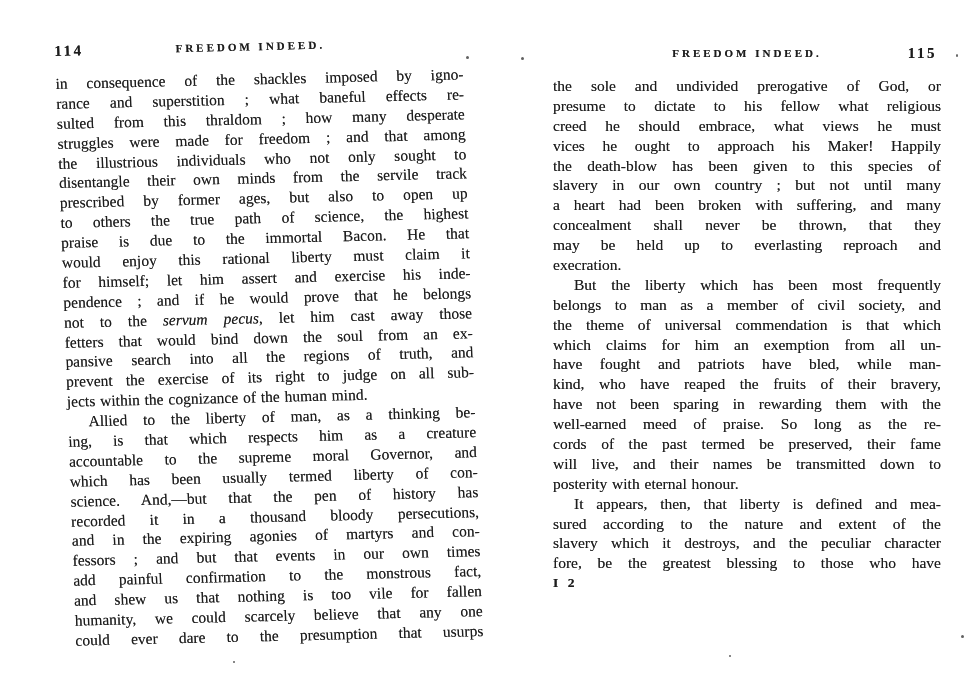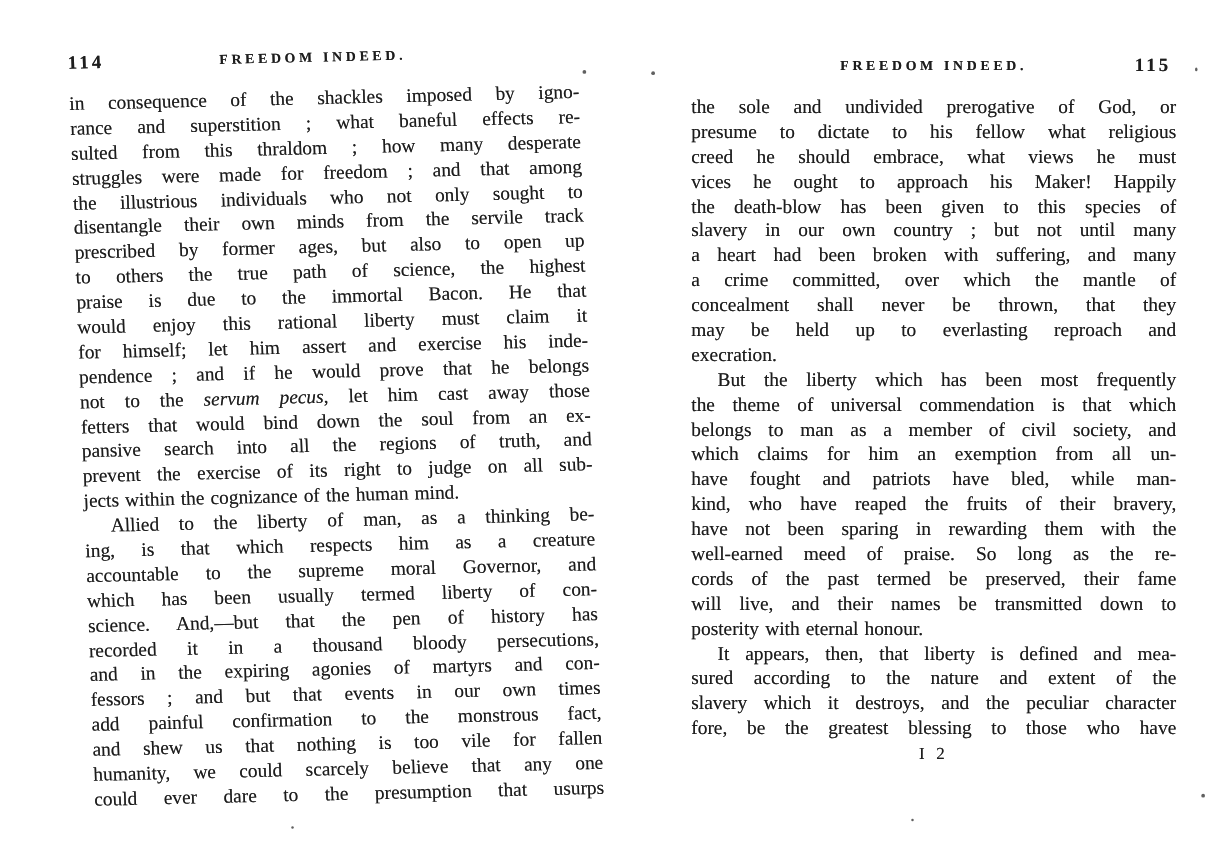--- a/index.html
+++ b/index.html
@@ -49,24 +49,24 @@
     text-align-last: justify;
     word-spacing: 1px;
     white-space: normal;
     overflow: visible;
   }
   .line.para-end { text-align-last: left; }
   .line.indent { text-indent: 21px; }
   .line i { font-style: italic; }
   .signature-mark {
     margin-top: 2px;
-    text-align: center;
+    text-align: left;
     font-size: 13.5px;
     letter-spacing: 3px;
-    font-weight: 400;
+    font-weight: 700;
   }
   .speck {
     position: absolute;
     background: #2b2b2b;
     border-radius: 50%;
     opacity: 0.75;
   }
 </style>
 </head>
 <body>
@@ -115,27 +115,26 @@
     <span class="page-number num-right">115</span>
   </div>
   <div class="page-body" id="right-page-body">
       <div class="line">the sole and undivided prerogative of God, or</div>
       <div class="line">presume to dictate to his fellow what religious</div>
       <div class="line">creed he should embrace, what views he must</div>
       <div class="line">vices he ought to approach his Maker! Happily</div>
       <div class="line">the death-blow has been given to this species of</div>
       <div class="line">slavery in our own country ; but not until many</div>
       <div class="line">a heart had been broken with suffering, and many</div>
-      <div class="line">a crime committed, over which the mantle of</div>
       <div class="line">concealment shall never be thrown, that they</div>
       <div class="line">may be held up to everlasting reproach and</div>
       <div class="line para-end">execration.</div>
       <div class="line indent">But the liberty which has been most frequently</div>
+      <div class="line">belongs to man as a member of civil society, and</div>
       <div class="line">the theme of universal commendation is that which</div>
-      <div class="line">belongs to man as a member of civil society, and</div>
       <div class="line">which claims for him an exemption from all un-</div>
       <div class="line">have fought and patriots have bled, while man-</div>
       <div class="line">kind, who have reaped the fruits of their bravery,</div>
       <div class="line">have not been sparing in rewarding them with the</div>
       <div class="line">well-earned meed of praise. So long as the re-</div>
       <div class="line">cords of the past termed be preserved, their fame</div>
       <div class="line">will live, and their names be transmitted down to</div>
       <div class="line para-end">posterity with eternal honour.</div>
       <div class="line indent">It appears, then, that liberty is defined and mea-</div>
       <div class="line">sured according to the nature and extent of the</div>

